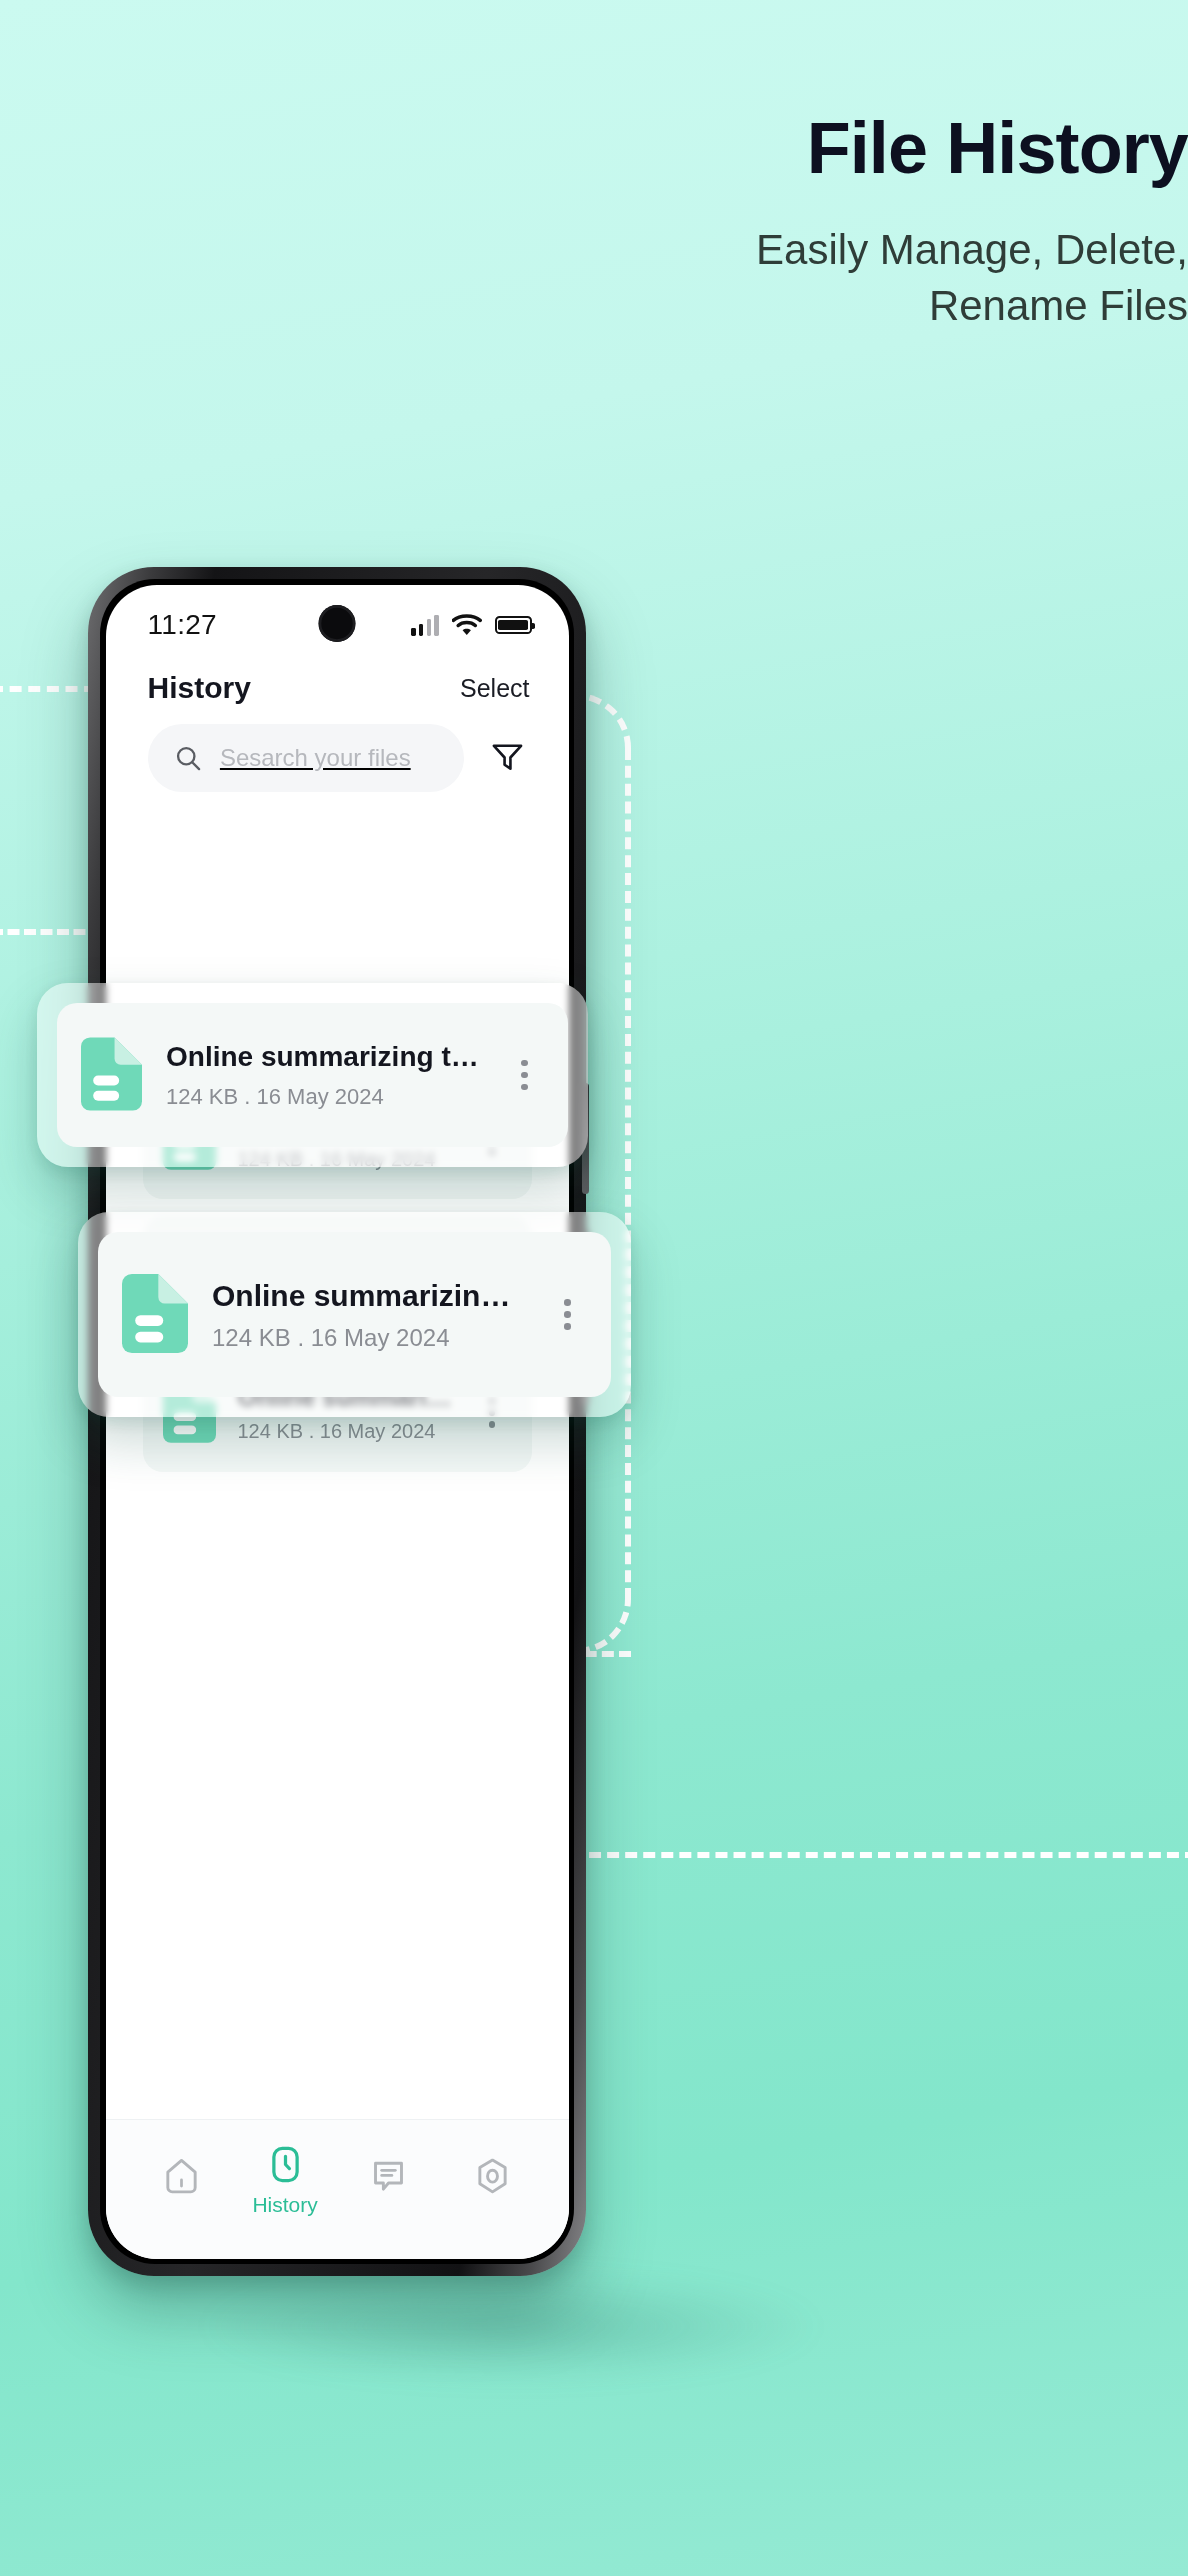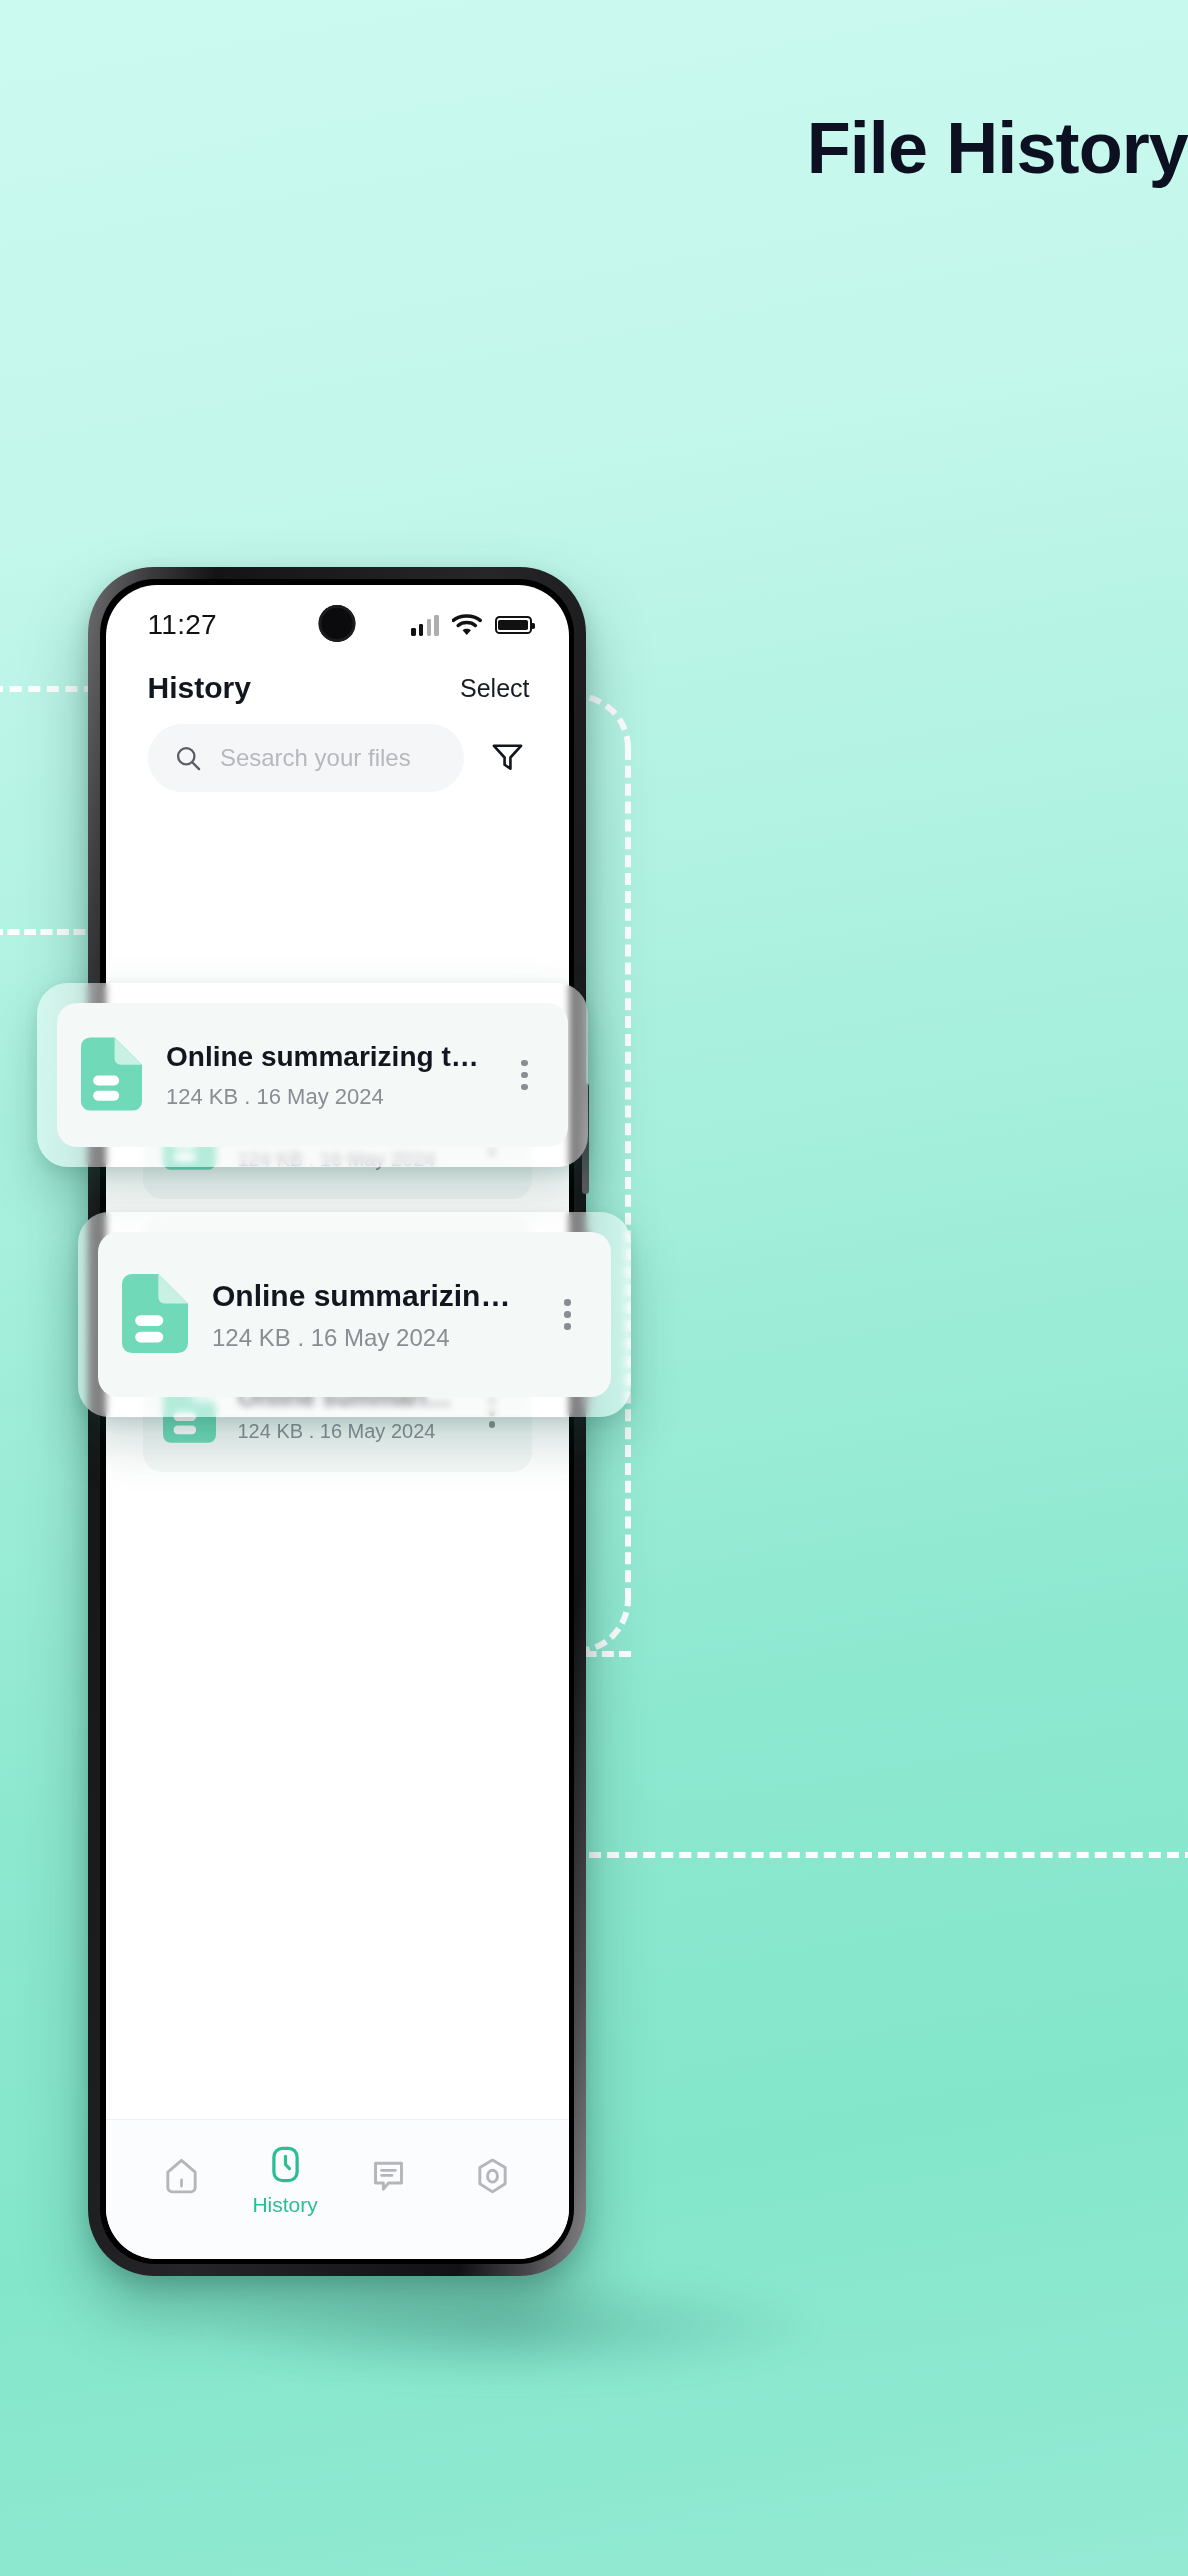--- a/index.html
+++ b/index.html
@@ -93,21 +93,21 @@
 
   
   .app-header {
     display:flex; align-items:center; justify-content:space-between;
     padding:14.7px 39px 0 42px;
   }
   .app-title { font-size:30px; font-weight:bold; color:#14161f; }
   .select-btn { font-size:25px; color:#1a1c24; }
 
   
-  .search-row { display:flex; align-items:center; gap:20px; padding:18.4px 37px 0 42px; }
+  .search-row { display:flex; align-items:center; gap:20px; padding:18.4px 37px 0 42px;text-decoration:underline; }
   .search-box {
     flex:1; height:68px; border-radius:37px; background:#f5f6f8;
     display:flex; align-items:center; gap:18.4px; padding:0 26px;
   }
   .search-ph { font-size:24px; color:#b6b8bd; }
   .filter-btn { width:48px; display:flex; align-items:center; justify-content:center; }
 
   .section-label { font-size:26px; font-weight:bold; color:#14161f; padding:28px 0 0 42px; }
 
   
@@ -167,20 +167,24 @@
 <div class="dash dash-h" style="left:-9.2px; top:929px; width:111px;"></div>
 
 <div class="dash dash-corner" style="left:571px; top:693px; width:60px; height:60px;"></div>
 <div class="dash dash-v" style="left:625px; top:748px; height:852px;"></div>
 <div class="dash dash-corner2" style="left:571px; top:1597px; width:60px; height:57px;"></div>
 <div class="dash dash-h" style="left:516px; top:1651px; width:115px;"></div>
 <div class="dash dash-h" style="left:571px; top:1852px; width:626px;"></div>
 
 <div class="headline-wrap">
   <div class="headline">File History</div>
+  <div class="subheadline">
+    <div>Easily Manage, Delete,</div>
+    <div>Rename Files</div>
+  </div>
 </div>
 
 <div class="phone-shadow"></div>
 
 <div class="phone">
   <div class="side-btn" style="top:516px; height:111px;"></div>
   <div class="side-btn" style="top:663px; height:175px;"></div>
 
   <div class="phone-inner">
     <div class="screen">

